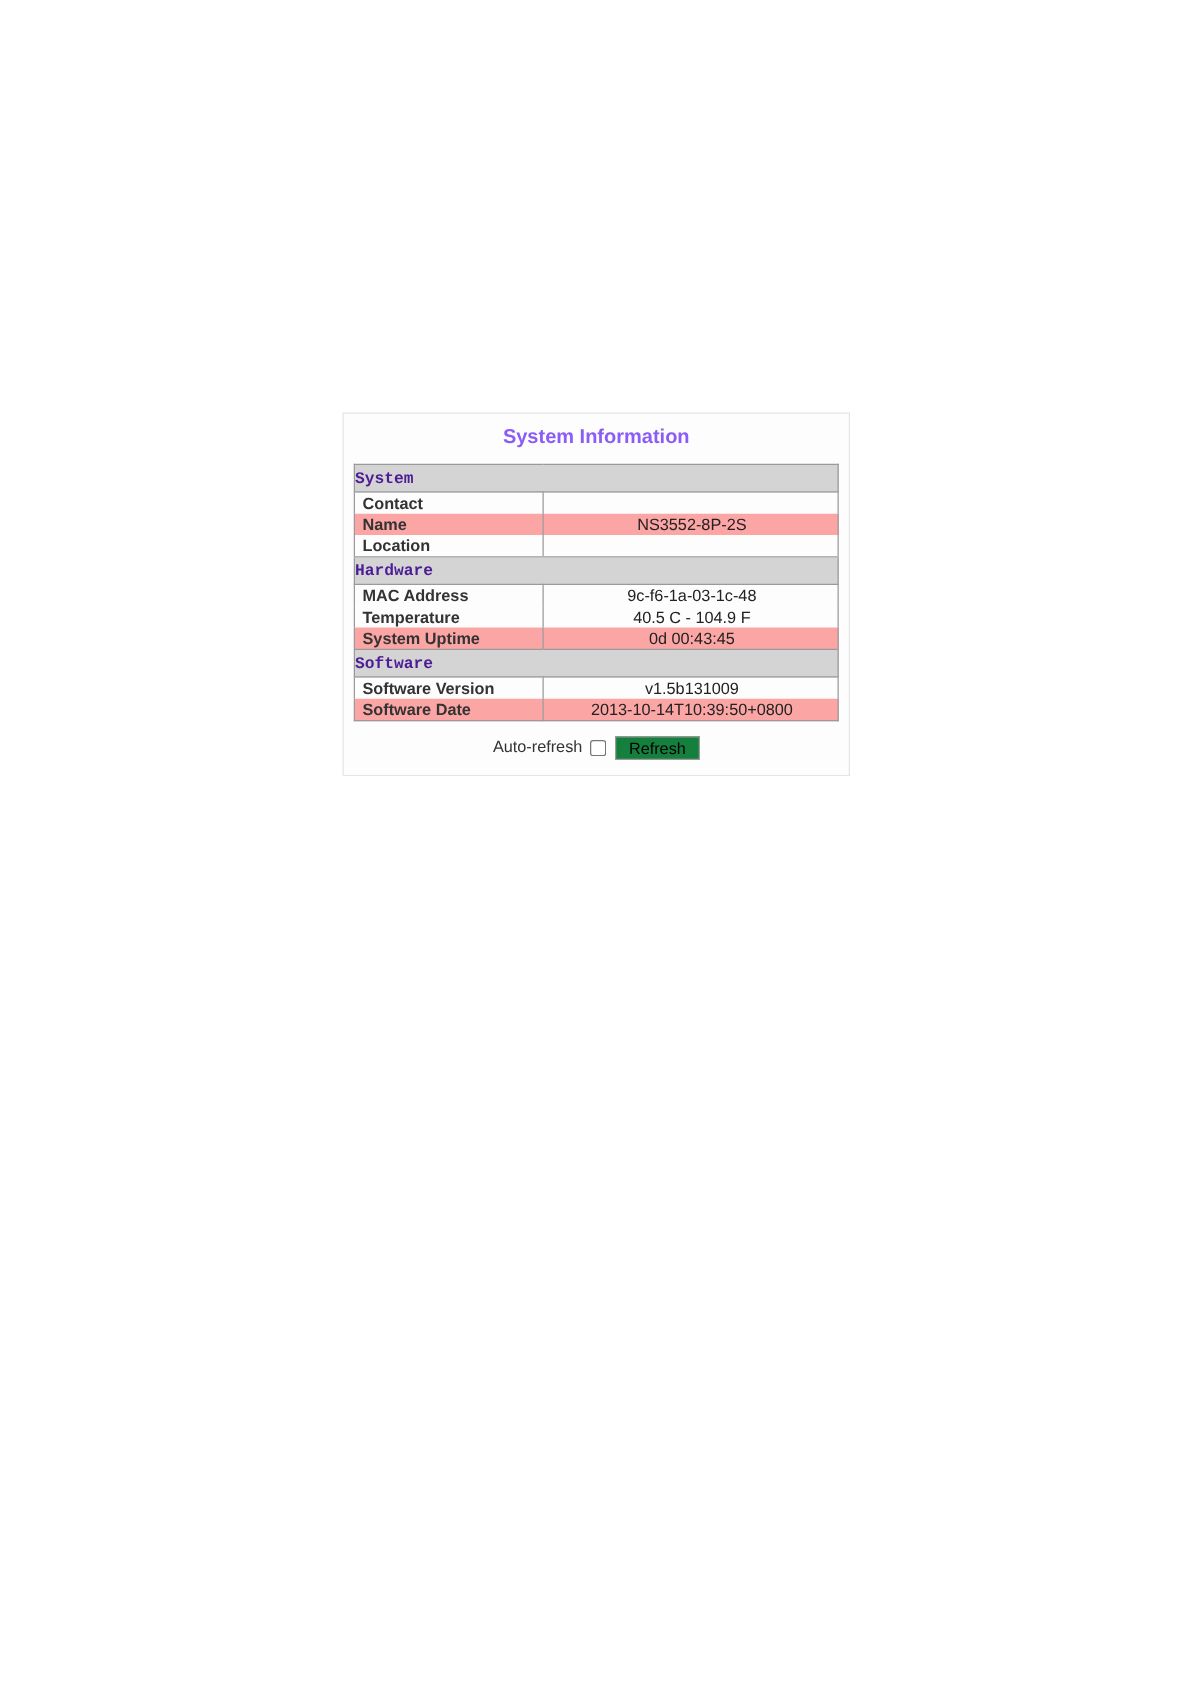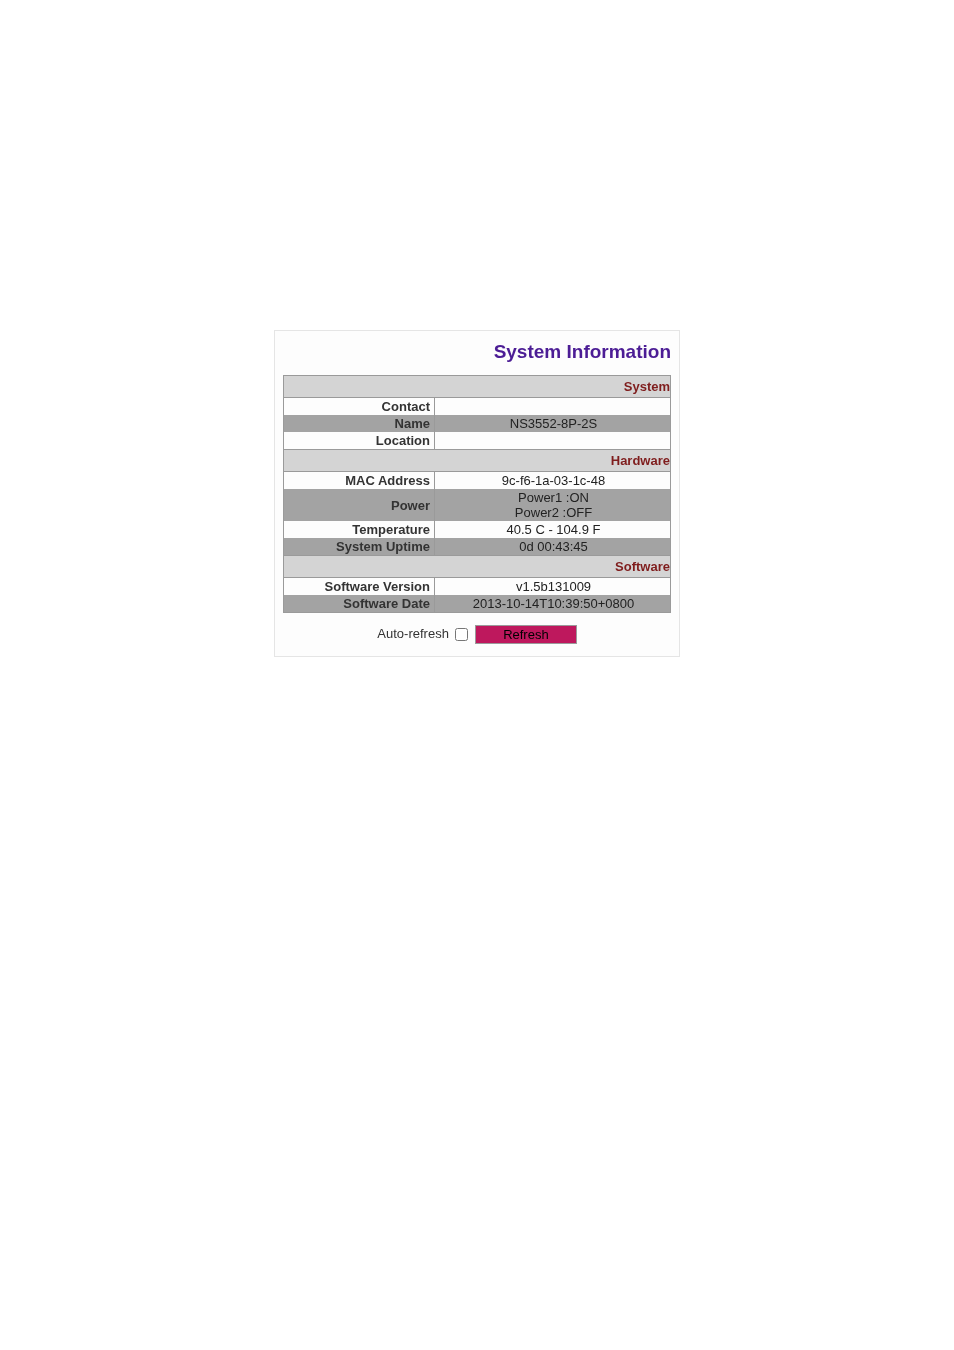--- a/index.html
+++ b/index.html
@@ -9,78 +9,79 @@
       background: #ffffff;
     }
     .panel {
       width: 388px;
       margin: 330px auto 0 auto;
       background: #fdfdfd;
       border: 1px solid #e5e5e5;
       padding: 8px 8px 12px 8px;
     }
     .title {
-      text-align: right;
-      font-size: 19px;
+      text-align: center;
+      font-size: 16px;
       font-weight: bold;
-      color: #4c1d95;
+      color: #8b5cf6;
       margin: 2px 0 12px 0;
     }
     table.info {
       width: 100%;
       border-collapse: collapse;
       font-size: 13px;
     }
     table.info th.section-header {
       background: #d4d4d4;
       border: 1px solid #9a9a9a;
-      color: #7f1d1d;
+      color: #4c1d95;
       font-weight: bold;
-      text-align: right;
+      text-align: left;
       padding: 3px 0;
+      font-family: Liberation Mono, monospace;
     }
     table.info td {
       border-left: 1px solid #9a9a9a;
       border-right: 1px solid #9a9a9a;
       padding: 1px 4px 1px 6px;
       color: #222;
     }
     table.info td.label {
-      text-align: right;
+      text-align: left;
       font-weight: bold;
       width: 140px;
       color: #333;
     }
     table.info td.value {
       text-align: center;
     }
     table.info tr.alt td {
-      background: #a3a3a3;
+      background: #fca5a5;
     }
     table.info tr.last td {
       border-bottom: 1px solid #9a9a9a;
     }
     .mono {
       font-family: Liberation Sans, sans-serif;
       font-size: 13px;
     }
     .controls {
       text-align: center;
       margin-top: 12px;
       font-size: 13px;
       color: #333;
     }
     .controls input[type="checkbox"] {
       vertical-align: middle;
       margin: 0 4px 0 2px;
     }
     .controls button {
       font-size: 13px;
-      padding: 1px 27px;
-      background: #be185d;
+      padding: 1px 10px;
+      background: #15803d;
       border: 1px solid #9a9a9a;
       cursor: pointer;
       vertical-align: middle;
     }
   </style>
 </head>
 <body>
 
 <div class="panel">
   <div class="title">System Information</div>
@@ -104,27 +105,20 @@
       <td class="value"></td>
     </tr>
 
     <tr>
           <th colspan="2" class="section-header">Hardware</th>
         </tr>
     <tr>
       <td class="label">MAC Address</td>
       <td class="value mono">9c-f6-1a-03-1c-48</td>
     </tr>
-    <tr class="alt">
-      <td class="label">Power</td>
-      <td class="value">
-        <span>Power1 :ON</span><br>
-        <span>Power2 :OFF</span>
-      </td>
-    </tr>
     <tr>
       <td class="label">Temperature</td>
       <td class="value">40.5 C - 104.9 F</td>
     </tr>
 
     <tr class="alt">
       <td class="label">System Uptime</td>
       <td class="value">0d 00:43:45</td>
     </tr>
 

